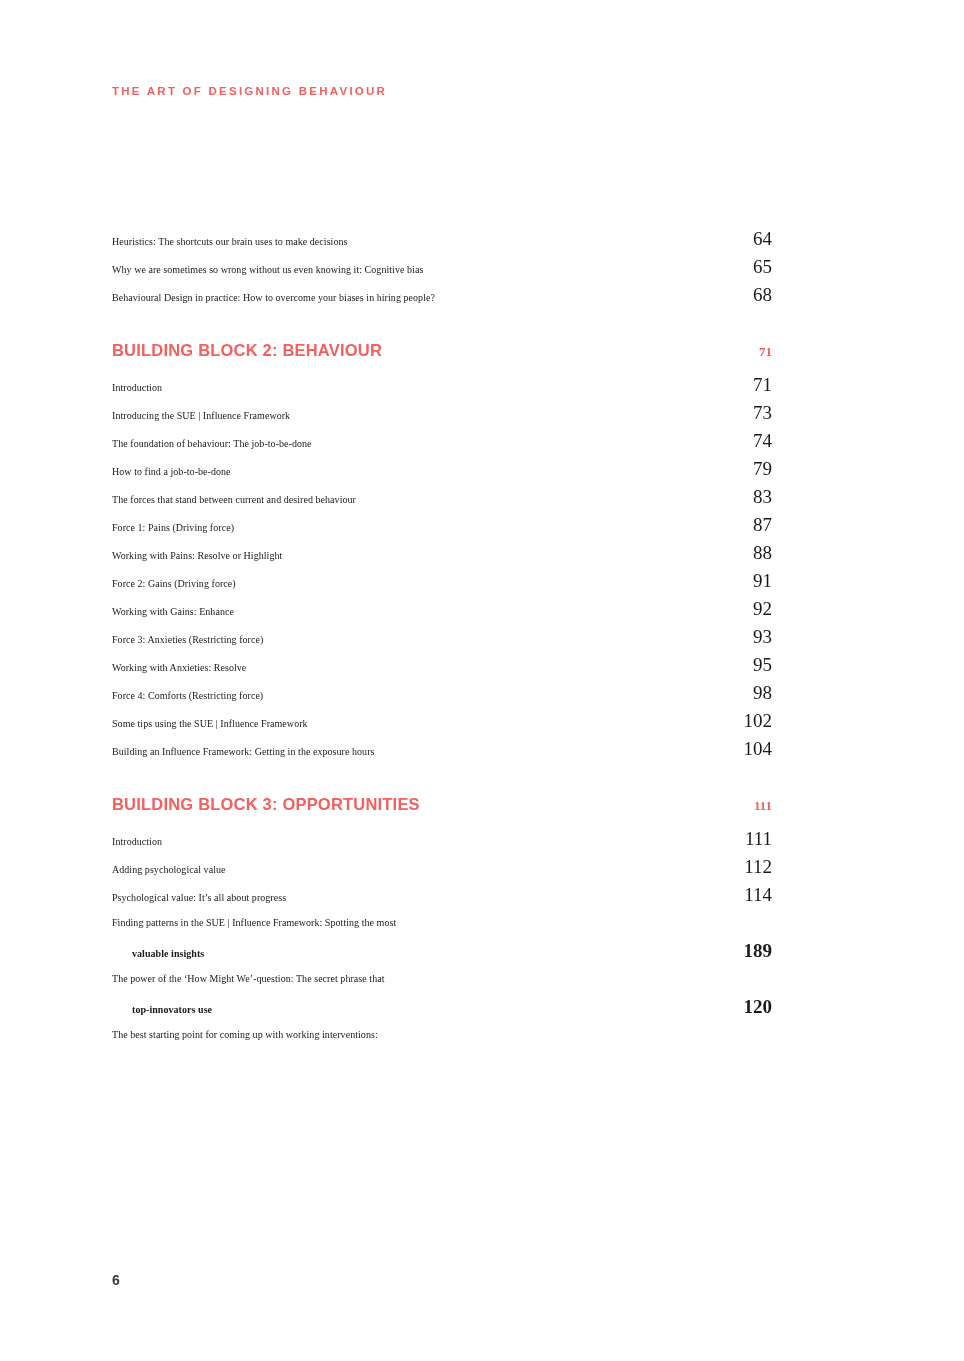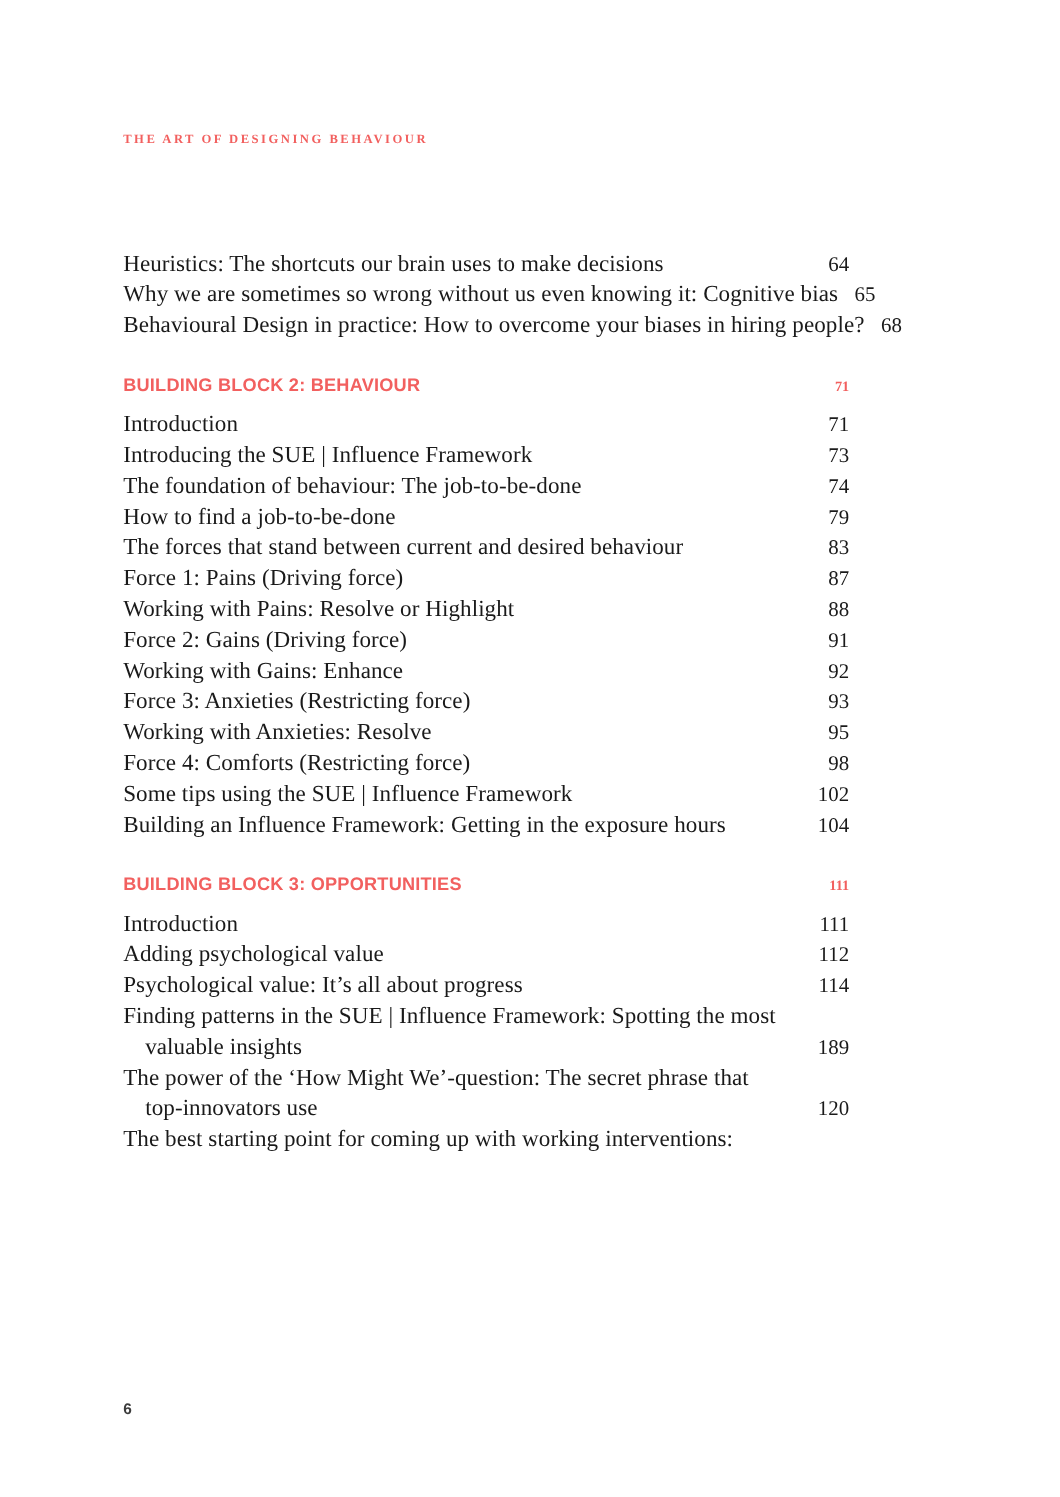--- a/index.html
+++ b/index.html
@@ -22,28 +22,27 @@
     top: 0;
     width: 964px;
     height: 1361px;
   }
 
   
   .running-header {
     position: absolute;
     left: 112px;
     top: 85px;
-    font-family: Liberation Serif, serif;
+    font-family: Liberation Sans, sans-serif;
     font-size: 11.5px;
     font-weight: bold;
     letter-spacing: 2.25px;
     color: #F2605F;
     text-transform: uppercase;
     white-space: nowrap;
-    margin-top: 36px;
   }
 
   
   .toc {
     position: absolute;
     left: 112px;
     top: 225px;
     width: 660px;
   }
 
@@ -59,21 +58,21 @@
     display: flex;
     align-items: baseline;
     justify-content: space-between;
     height: 28px;
     line-height: 28px;
     white-space: nowrap;
   }
 
   .toc-title {
     font-family: "Liberation Serif", serif;
-    font-size: 21px;
+    font-size: 10px;
     color: #1A1A1A;
     letter-spacing: 0.05px;
   }
 
   .toc-page {
     font-family: "Liberation Serif", serif;
     font-size: 19px;
     color: #1A1A1A;
     text-align: right;
     min-width: 34px;
@@ -103,20 +102,21 @@
   }
 
   
   .toc-row.wrap-first {
     height: 28px;
     line-height: 28px;
   }
   .toc-row.wrap-second {
     height: 28px;
     line-height: 28px;
+    font-weight: bold;
   }
   .toc-row.wrap-second .toc-title {
     padding-left: 20px;
   }
 
   
   .folio {
     position: absolute;
     left: 112px;
     top: 1272px;

